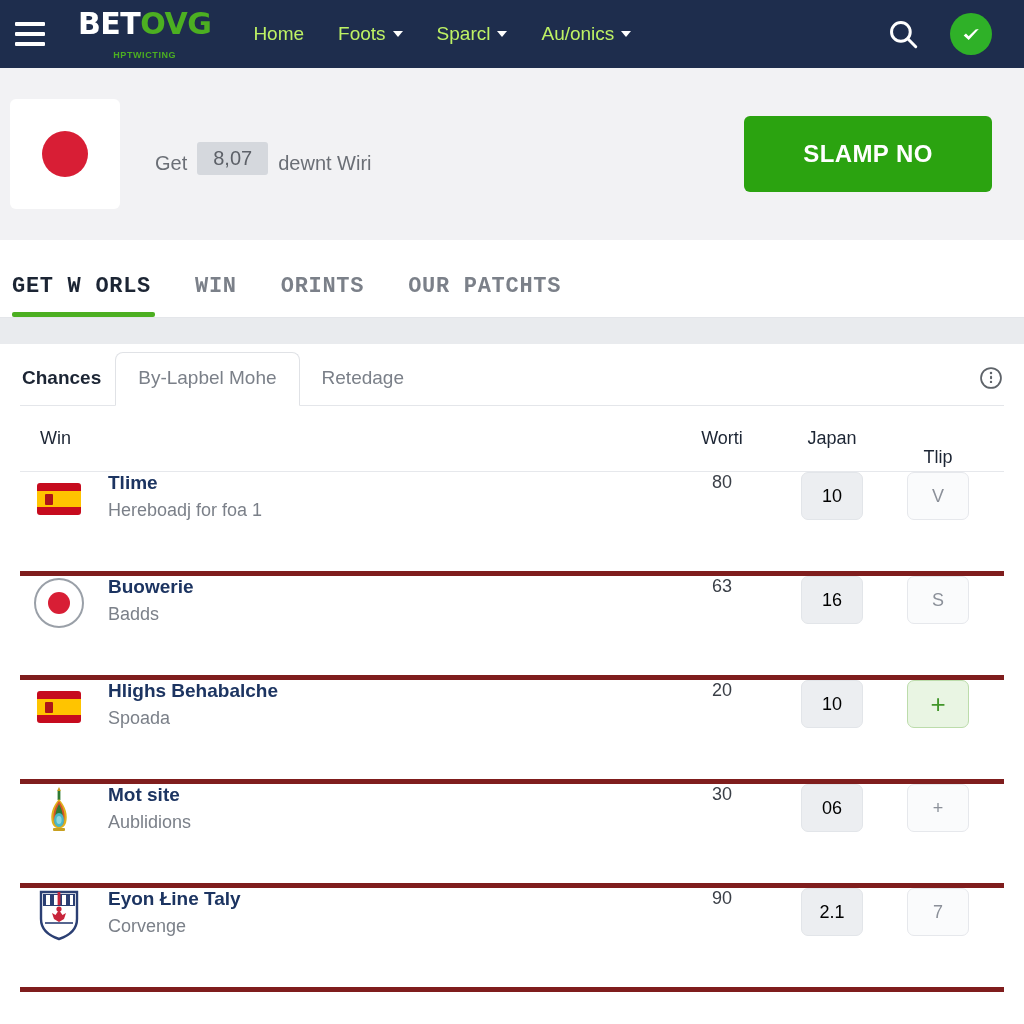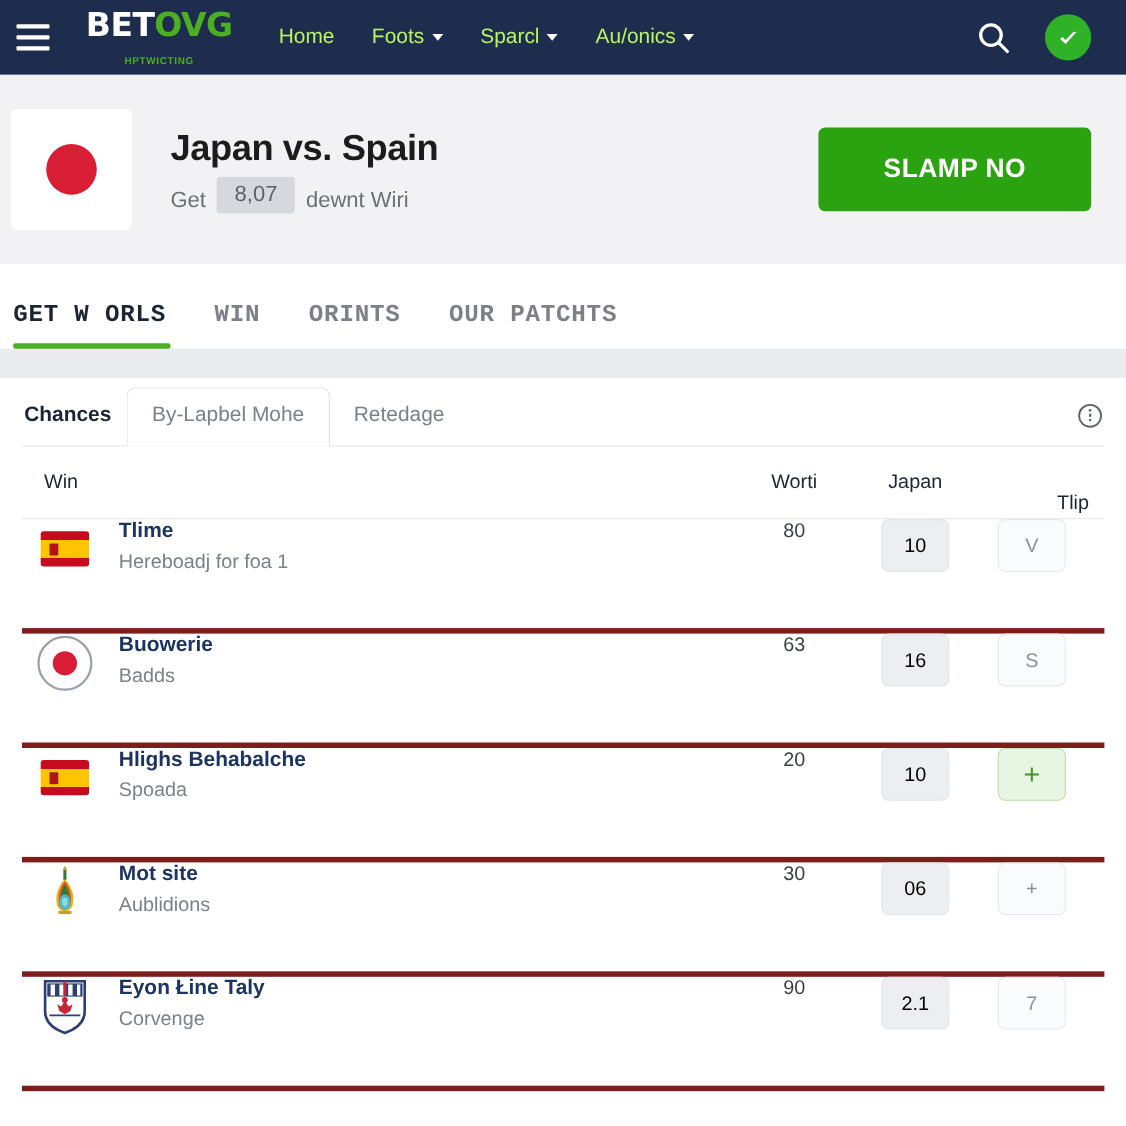--- a/index.html
+++ b/index.html
@@ -177,21 +177,21 @@
     height: 66px;
     border-bottom: 1px solid #e6e8ec;
     padding: 0 14px 0 12px;
   }
   .th {
     font-size: 18px; color: #1c2534; font-weight: 400;
   }
   .th-name { flex: 1; padding-left: 8px; }
   .th-worth { width: 112px; text-align: center; }
   .th-japan { width: 108px; text-align: center; }
-  .th-tlip  { width: 104px; text-align: right; margin-top: 37px; }
+  .th-tlip  { width: 104px; text-align: center; margin-top: 37px; }
 
   .row {
     display: flex; align-items: flex-start;
     height: 104px;
     border-bottom: 5px solid #7f1d1d;
     padding: 0 14px 0 12px;
   }
   .row-icon {
     width: 54px; height: 54px;
     display: flex; align-items: center; justify-content: center;
@@ -296,21 +296,20 @@
       </svg>
     </div>
   </div>
 </div>
 
 <div class="hero">
   <div class="hero-flag">
     <div class="disc"></div>
   </div>
   <div class="hero-text">
-    <div class="hero-title">Japan vs. Spain</div>
     <div class="hero-sub">
       <span>Get</span>
       <span class="hero-chip">8,07</span>
       <span>dewnt Wiri</span>
     </div>
   </div>
   <button class="cta">SLAMP NO</button>
 </div>
 
 <div class="tabs">

